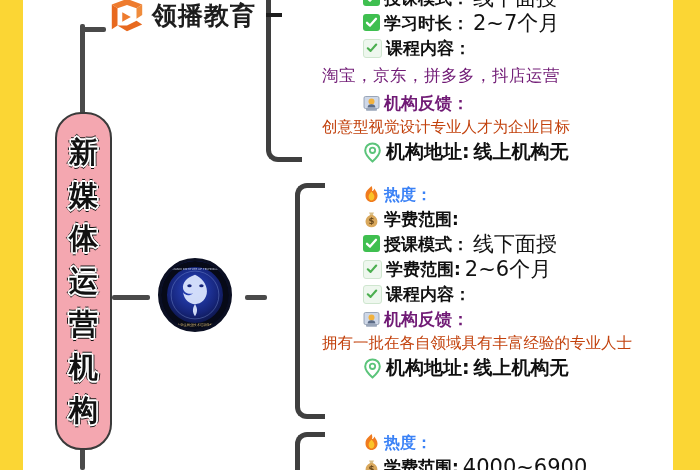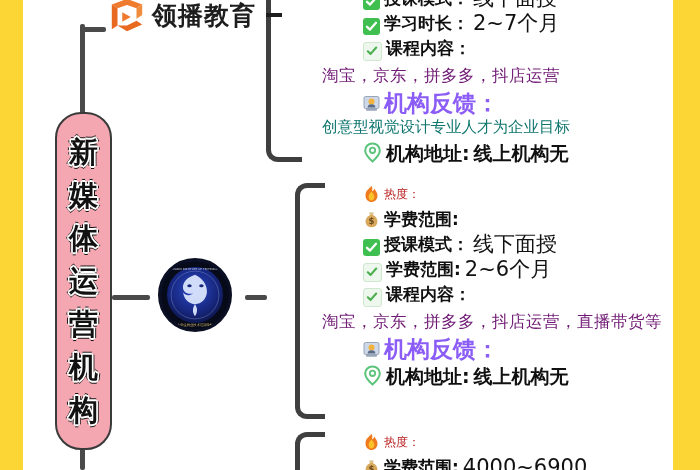--- a/index.html
+++ b/index.html
@@ -79,28 +79,28 @@
         background:radial-gradient(circle at 48% 42%, #2b49c9 0%, #16257a 46%, #0a1038 72%, #05060f 100%);
         border:3px solid #0b0f22;box-sizing:border-box;overflow:hidden;}
   .seal svg{display:block;}
 
   
   .block{position:absolute;left:322px;width:360px;}
   .blk1{top:-14px;}
   .blk2{top:182px;}
   .blk3{top:430px;}
 
-  .row{display:flex;align-items:center;gap:4px;line-height:25px;white-space:nowrap;padding-left:41px;}
+  .row{display:flex;align-items:flex-start;gap:4px;line-height:25px;white-space:nowrap;padding-left:41px;}
   .ico{flex:0 0 auto;display:inline-block;position:relative;top:3px;}
 
   .lbl{font-weight:700;font-size:17px;color:#101010;}
   .val{font-size:21px;color:#111;font-weight:400;}
-  .hot .lbl,.hot .val{color:#b91c1c;font-weight:400;font-size:12px;}
-  .fb-title{font-weight:700;font-size:23px;color:#8b5cf6;}
-  .fb-text{font-size:15.5px;color:#0f766e;line-height:23px;white-space:nowrap;}
+  .hot .lbl,.hot .val{color:#3b82f6;font-weight:700;font-size:16px;}
+  .fb-title{font-weight:700;font-size:17px;color:#701a75;}
+  .fb-text{font-size:15.5px;color:#c2410c;line-height:23px;white-space:nowrap;}
   .course-line{font-size:16.5px;color:#701a75;line-height:30px;letter-spacing:.5px;white-space:nowrap;}
   .addr .lbl,.addr .val{font-weight:700;font-size:19px;color:#101010;}
 
   
   .chk{width:17px;height:17px;background:#3FBF50;border-radius:3px;display:inline-block;position:relative;top:3px;}
   .chk svg{position:absolute;left:1px;top:1px;}
   .chk-lite{background:#eef7ee;border:1px solid #cfe6cf;}
   .chk-lite svg path{stroke:#4CAF50;}
 </style>
 </head>
@@ -262,34 +262,34 @@
 
     <div class="row">
       <span class="chk chk-lite ico">
         <svg width="14" height="14" viewBox="0 0 15 15">
             <path d="M3 7.8 L6 10.6 L12 3.8" fill="none" stroke="#4CAF50" stroke-width="2.3" stroke-linecap="round" stroke-linejoin="round"></path>
           </svg>
       </span>
       <span class="lbl">课程内容：</span>
     </div>
 
-    <div class="course-line">淘宝，京东，拼多多，抖店运营，直播带货等</div>
 
     <div class="row">
       <span class="ico">
         <svg width="17" height="17" viewBox="0 0 17 17">
           <rect x="1" y="1.5" width="15" height="12" rx="1.5" fill="#cfd8e8" stroke="#8794a8" stroke-width="0.8"></rect>
           <circle cx="8.5" cy="6.4" r="3" fill="#F2B23E"></circle>
           <path d="M4.6 12.6 a3.9 3.4 0 0 1 7.8 0 z" fill="#5b6b86"></path>
           <rect x="3" y="13.8" width="11" height="2" rx="0.7" fill="#9aa6ba"></rect>
         </svg>
       </span>
       <span class="fb-title">机构反馈：</span>
     </div>
 
+    <div class="fb-text">拥有一批在各自领域具有丰富经验的专业人士</div>
 
     <div class="row addr">
       <span class="ico">
         <svg width="19" height="21" viewBox="0 0 19 21">
           <path d="M9.5 1.5 C5.3 1.5 2.2 4.6 2.2 8.5 C2.2 13 9.5 19.5 9.5 19.5 C9.5 19.5 16.8 13 16.8 8.5 C16.8 4.6 13.7 1.5 9.5 1.5 Z" fill="none" stroke="#5BC47A" stroke-width="2"></path>
           <circle cx="9.5" cy="8.3" r="2.7" fill="none" stroke="#5BC47A" stroke-width="1.8"></circle>
         </svg>
       </span>
       <span class="lbl">机构地址:</span>
       <span class="val">线上机构无</span>

